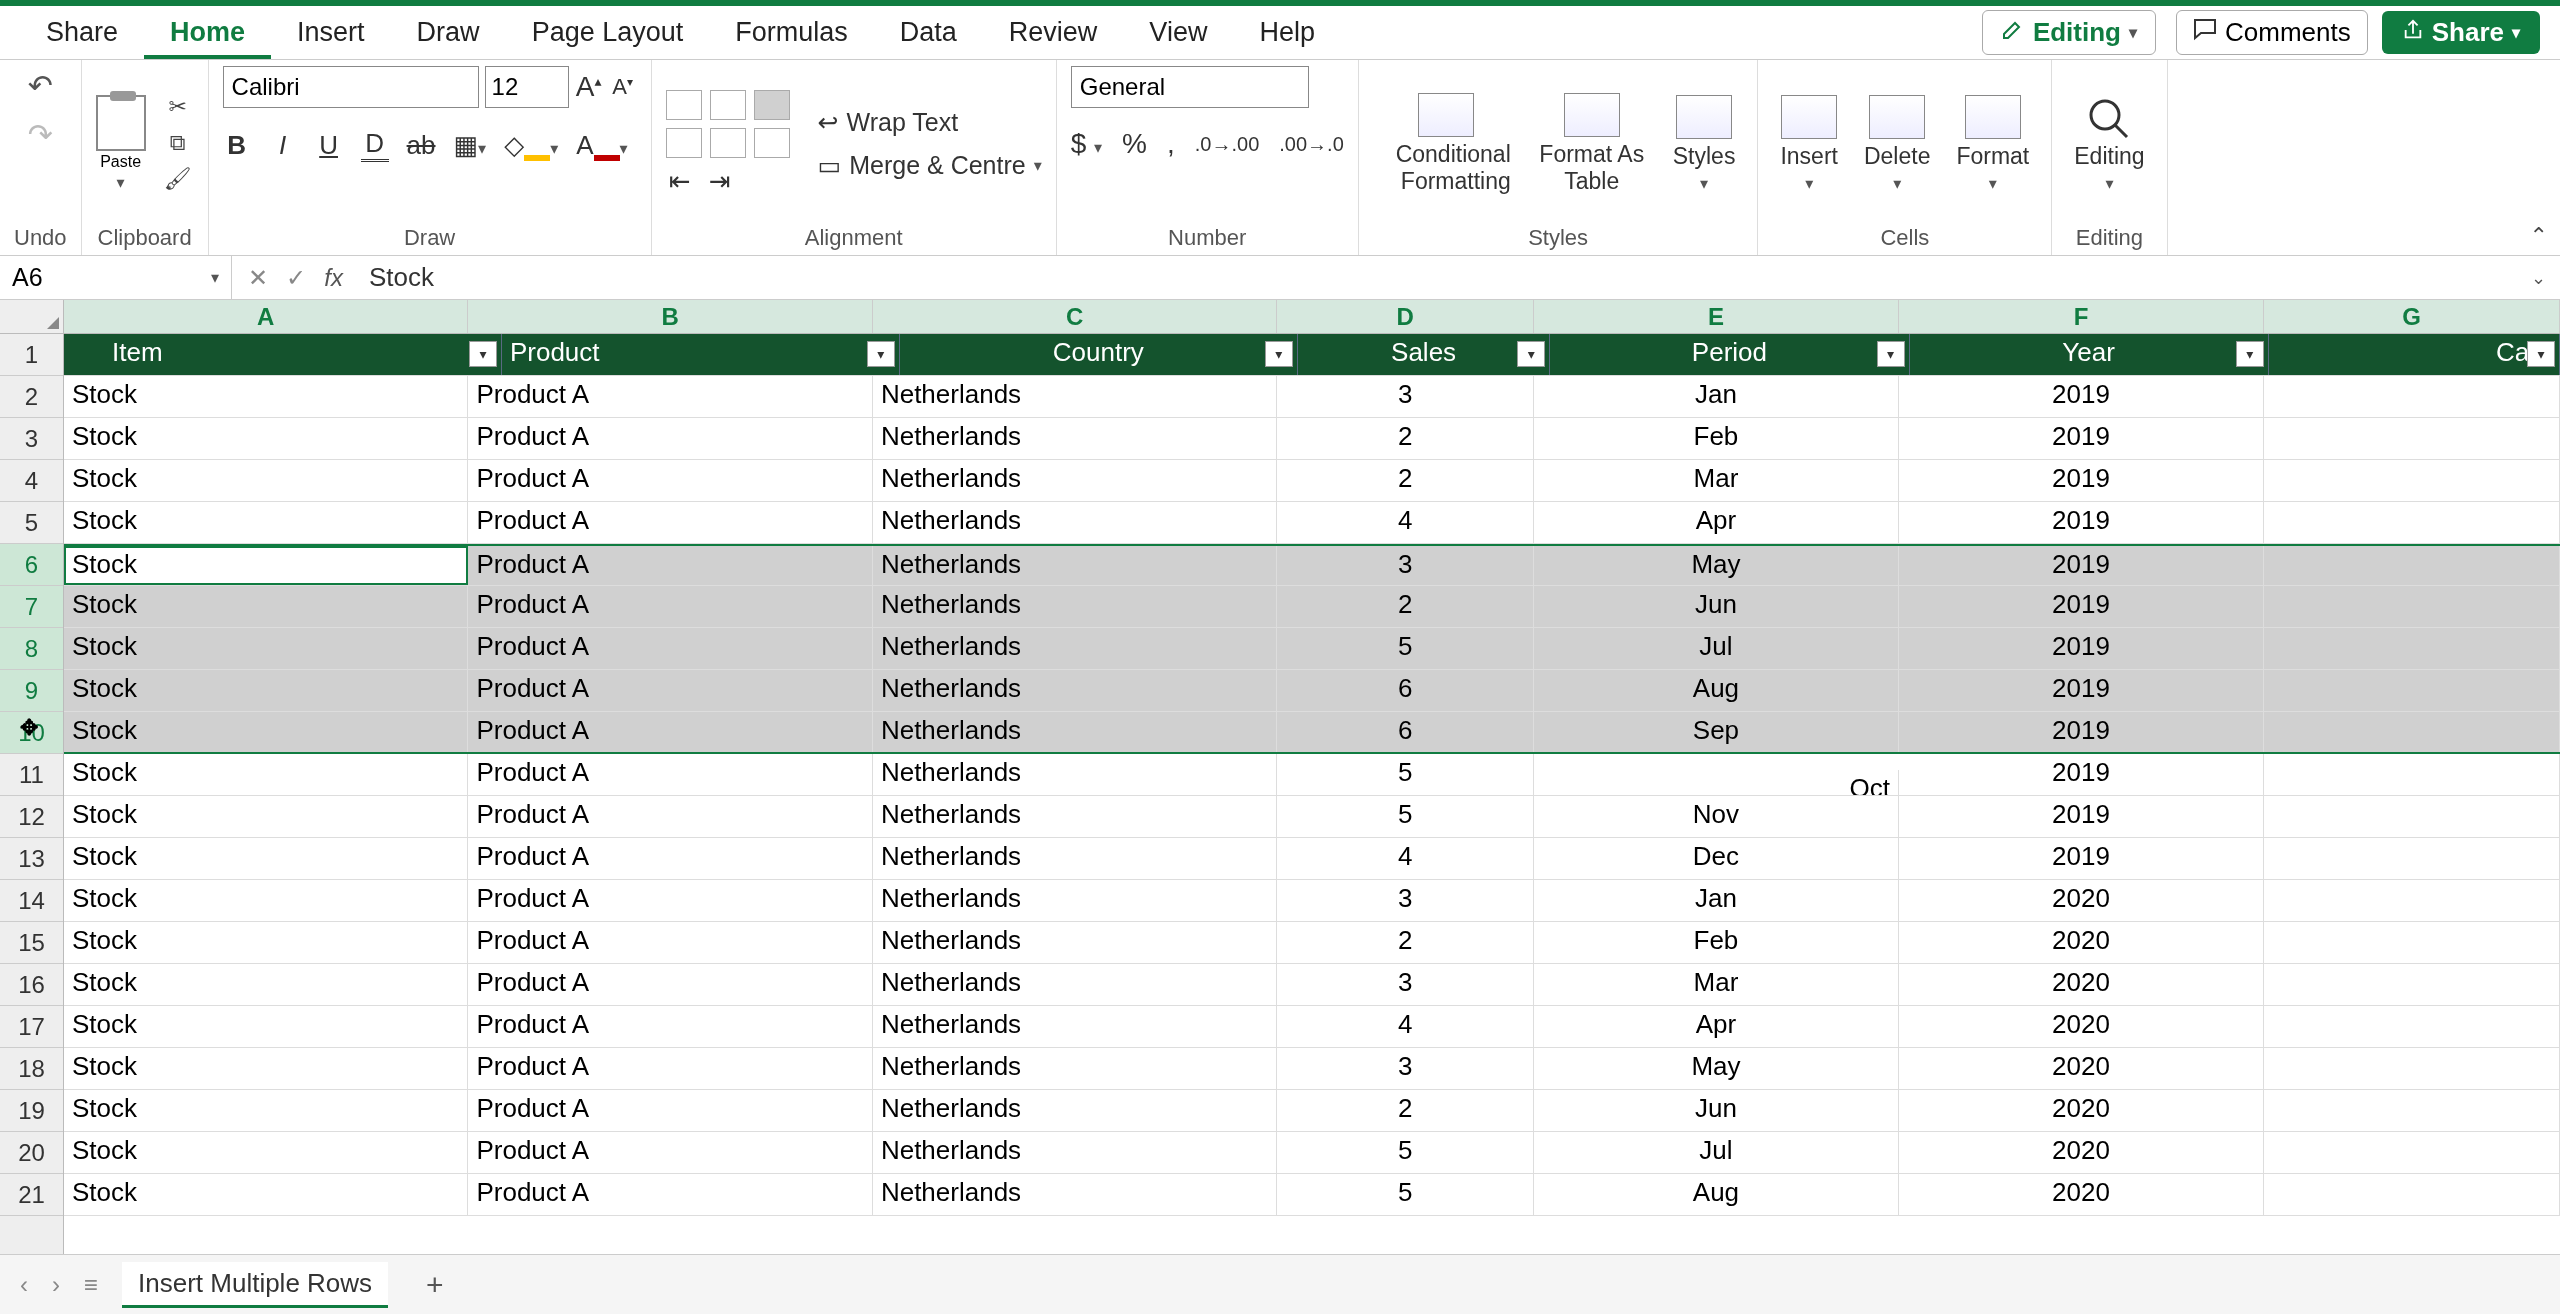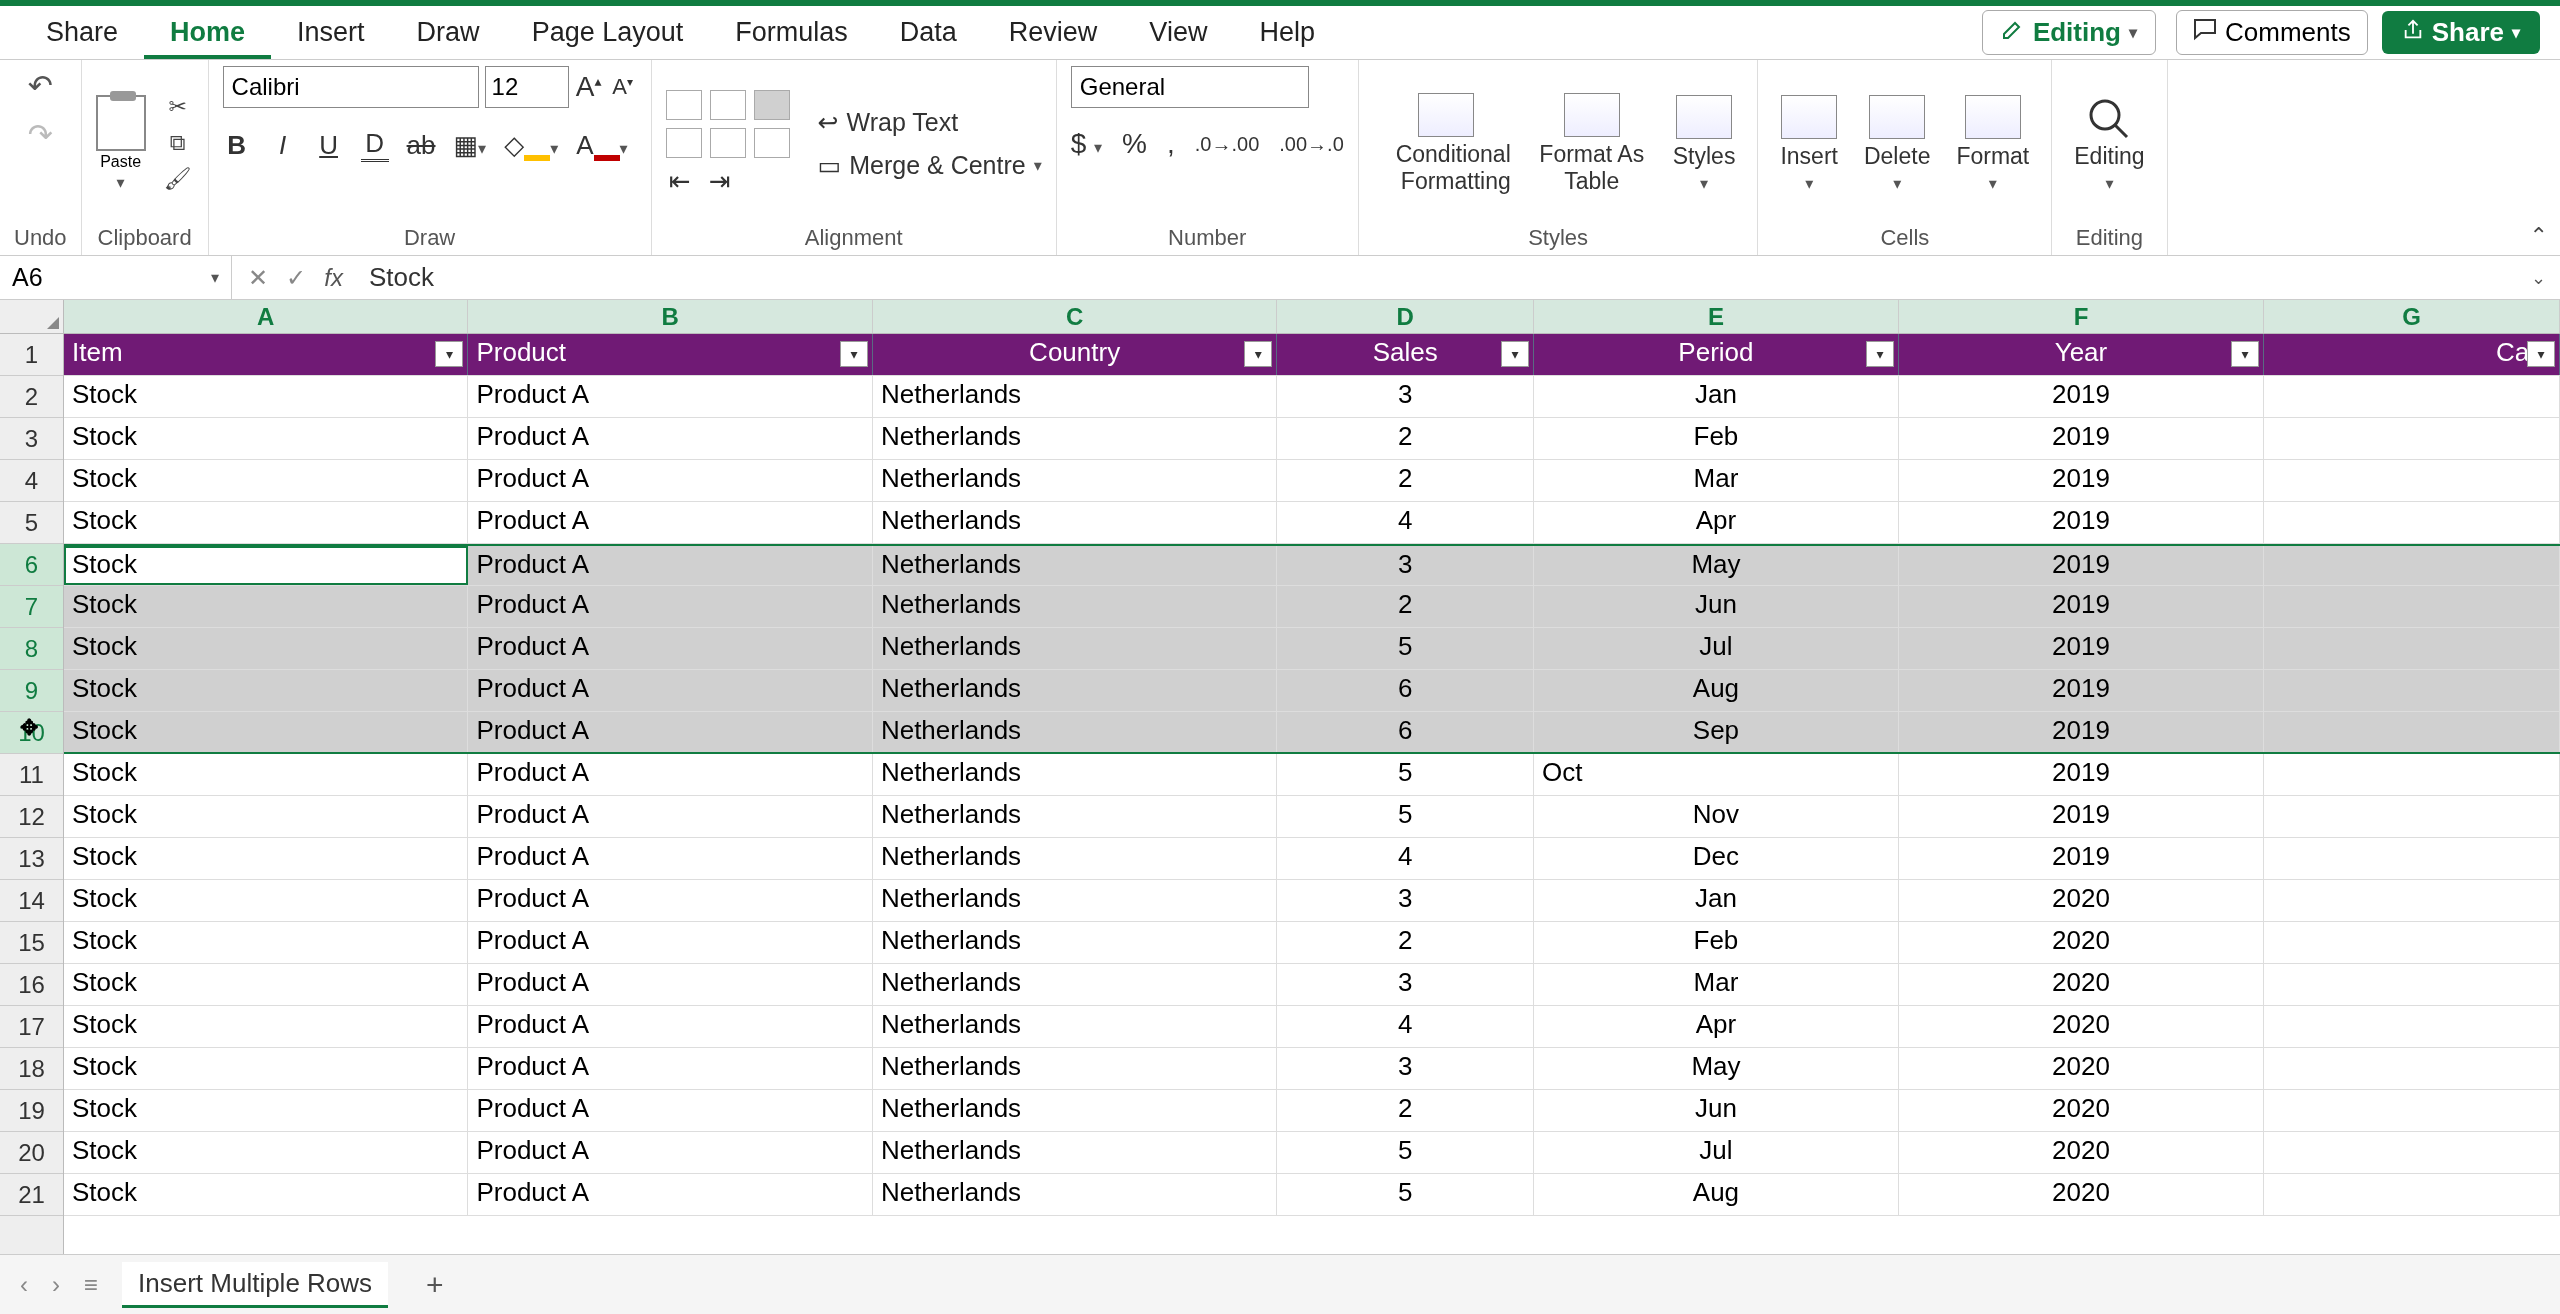--- a/index.html
+++ b/index.html
@@ -68,21 +68,21 @@
 .col-headers{position:absolute;top:0;left:64px;right:0;height:34px;display:flex;background:#eee;border-bottom:1px solid #bbb;}
 .col-h{border-right:1px solid #ccc;text-align:center;font-size:24px;color:#333;line-height:34px;}
 .col-h.hot{color:#107c41;font-weight:600;background:#d6e8de;}
 .row-headers{position:absolute;top:34px;left:0;width:64px;bottom:0;background:#eee;border-right:1px solid #bbb;}
 .row-h{height:42px;border-bottom:1px solid #ccc;text-align:center;font-size:24px;color:#333;line-height:42px;}
 .row-h.sel{background:#cde7d6;color:#107c41;}
 .grid{position:absolute;top:34px;left:64px;right:0;bottom:0;}
 .row{height:42px;display:flex;border-bottom:1px solid #ddd;}
 .row.sel{background:#d0d0d0;}
 .cell{border-right:1px solid #ddd;font-size:26px;padding:3px 8px;overflow:hidden;white-space:nowrap;}
-.hdr-row{background:#701a75;color:#fff;}
+.hdr-row{background:#14532d;color:#fff;padding-left:40px;}
 .hdr-row .cell{border-right:1px solid #5a6a82;position:relative;}
 .filter-btn{position:absolute;right:4px;top:7px;width:28px;height:26px;background:#fff;border:1px solid #999;display:flex;align-items:center;justify-content:center;font-size:14px;color:#333;}
 .active-cell{outline:2px solid #107c41;outline-offset:-2px;background:#fff !important;}
 .sel-border-top{border-top:2px solid #107c41;}
 .sel-border-bottom{border-bottom:2px solid #107c41;}
 
 .status-bar{position:absolute;bottom:0;left:0;right:0;height:60px;background:#f5f5f5;border-top:1px solid #ccc;display:flex;align-items:center;padding:0 20px;gap:24px;}
 .nav-arrow{font-size:24px;color:#888;}
 .sheet-tab{font-size:26px;color:#333;padding:6px 16px;border-bottom:3px solid transparent;}
 .sheet-tab.active{background:#fff;border-bottom:3px solid #107c41;}
@@ -425,21 +425,21 @@
         <div class="cell" style="width: 260px; text-align: center;">6</div>
         <div class="cell" style="width: 370px; text-align: center;">Sep</div>
         <div class="cell" style="width: 370px; text-align: center;">2019</div>
         <div class="cell" style="width: 300px; text-align: left;"></div>
       </div>
       <div class="row">
         <div class="cell" style="width: 410px; text-align: left;">Stock</div>
         <div class="cell" style="width: 410px; text-align: left;">Product A</div>
         <div class="cell" style="width: 410px; text-align: left;">Netherlands</div>
         <div class="cell" style="width: 260px; text-align: center;">5</div>
-        <div class="cell" style="width: 370px; text-align: left;">Oct</div>
+        <div class="cell" style="width: 370px; text-align: right; margin-top: 16px;">Oct</div>
         <div class="cell" style="width: 370px; text-align: center;">2019</div>
         <div class="cell" style="width: 300px; text-align: left;"></div>
       </div>
       <div class="row">
         <div class="cell" style="width: 410px; text-align: left;">Stock</div>
         <div class="cell" style="width: 410px; text-align: left;">Product A</div>
         <div class="cell" style="width: 410px; text-align: left;">Netherlands</div>
         <div class="cell" style="width: 260px; text-align: center;">5</div>
         <div class="cell" style="width: 370px; text-align: center;">Nov</div>
         <div class="cell" style="width: 370px; text-align: center;">2019</div>

